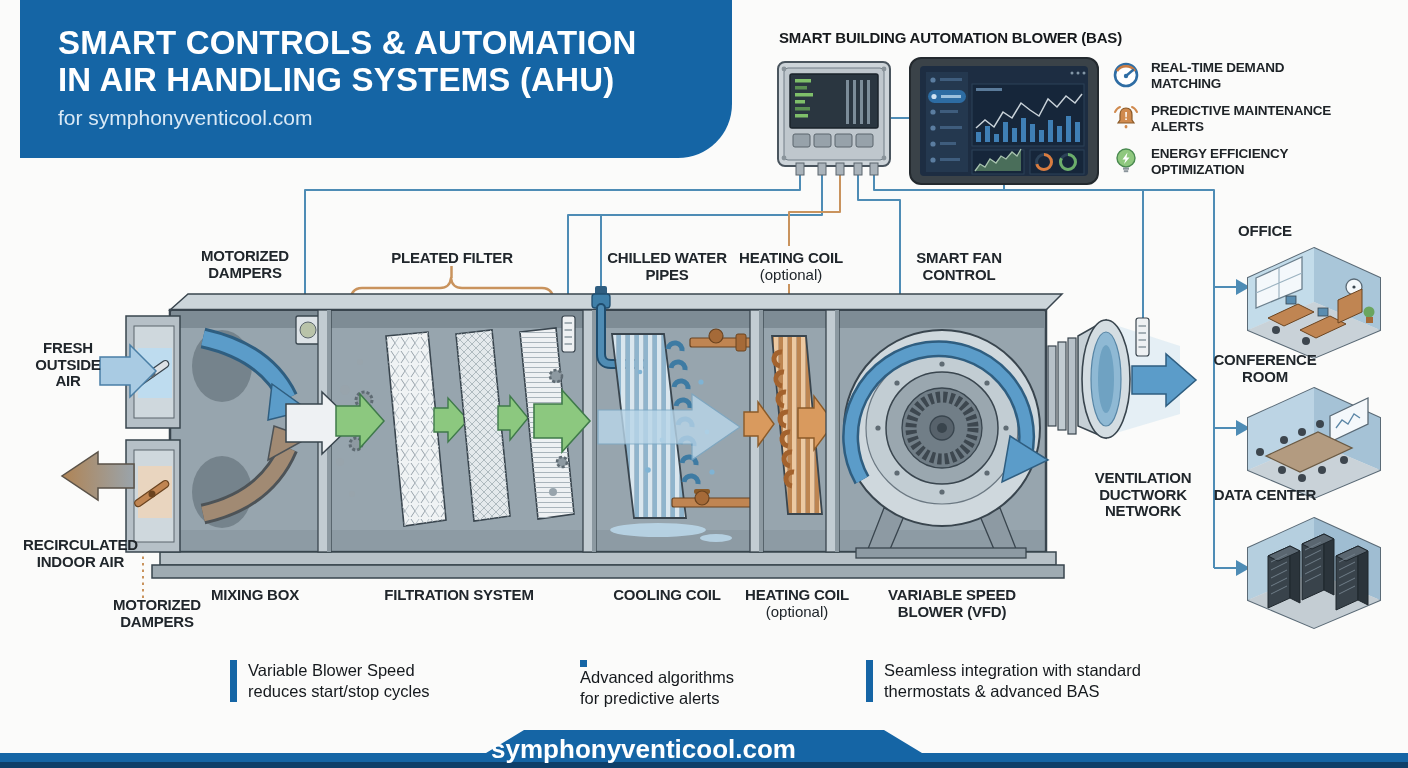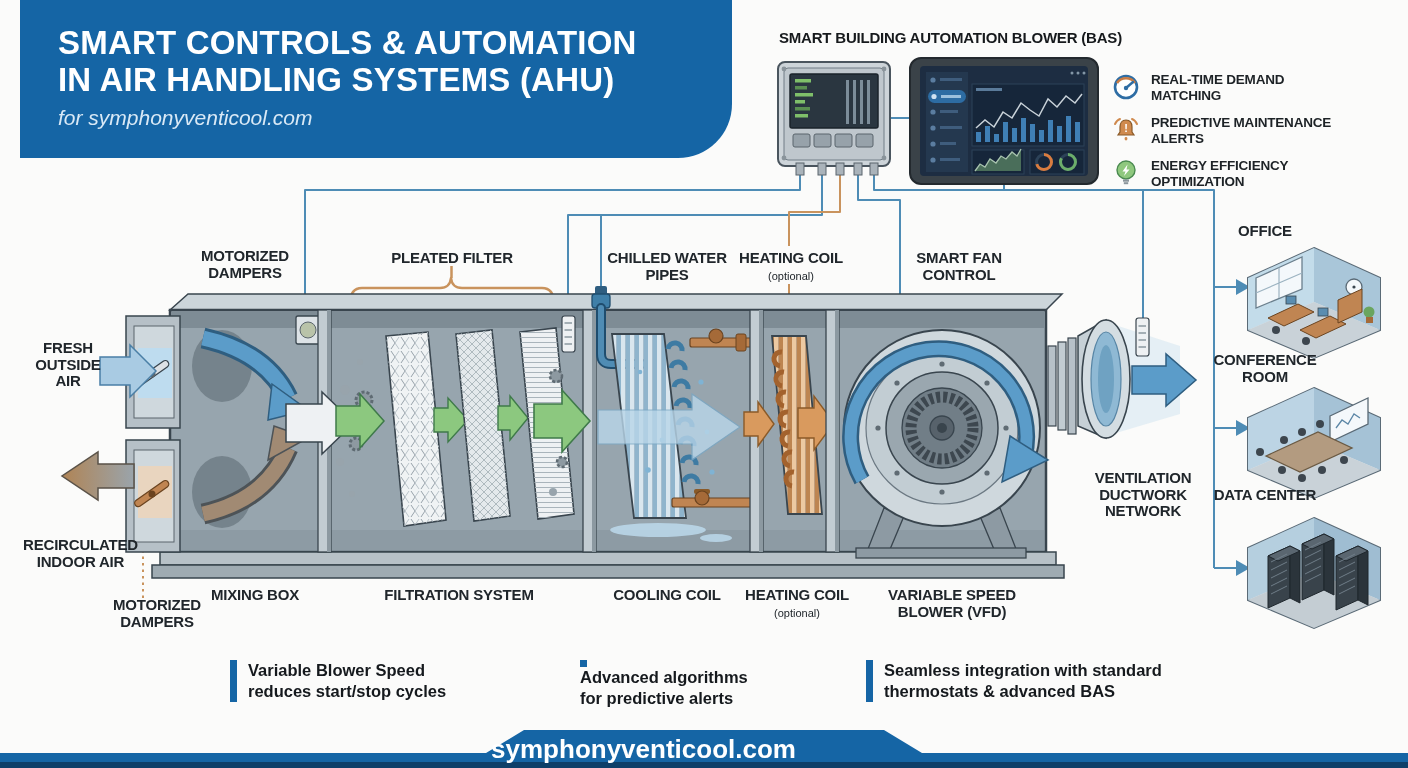--- a/index.html
+++ b/index.html
@@ -5,41 +5,41 @@
   html,body{margin:0;padding:0;background:#e8e8e8;}
   .canvas{position:relative;width:1408px;height:768px;background:#fbfbfa;overflow:hidden;
           font-family:"Liberation Sans","DejaVu Sans",sans-serif;}
   svg{display:block;}
   .diagram-svg{position:absolute;left:0;top:0;}
 
   
   .banner{position:absolute;left:0;top:0;width:712px;height:158px;background:#1565a5;
           border-bottom-right-radius:54px;color:#fff;box-sizing:border-box;padding:24px 0 0 38px;margin-left:20px;}
   .banner .t{font-size:33px;font-weight:bold;line-height:1.13;letter-spacing:0.2px;}
-  .banner .s{font-size:21px;font-weight:normal;color:#d9e9f6;margin-top:7px;font-style:italic;}
+  .banner .s{font-size:21px;font-weight:normal;color:#d9e9f6;margin-top:7px;}
 
   
   .bas-title{position:absolute;left:779px;top:29px;font-size:15px;font-weight:bold;color:#16191c;
              letter-spacing:-0.2px;white-space:nowrap;}
 
   
-  .features{position:absolute;left:1112px;top:72px;width:250px;}
+  .features{position:absolute;left:1112px;top:60px;width:250px;}
   .feature{display:flex;align-items:flex-start;margin-bottom:11px;}
   .feature .ic{flex:0 0 30px;margin-right:9px;margin-top:1px;}
   .feature .tx{font-size:13.5px;font-weight:bold;color:#1d2226;line-height:1.18;letter-spacing:-0.2px;width:200px;}
 
   
   .lbl{position:absolute;font-weight:bold;font-size:15px;line-height:1.1;text-align:center;
        color:#20262b;letter-spacing:-0.2px;}
-  .lbl .note{font-weight:normal;font-size:11px;letter-spacing:0;text-align:center;}
+  .lbl .note{font-weight:normal;font-size:15px;letter-spacing:0;text-align:center;}
 
   
   .benefit{position:absolute;display:flex;align-items:flex-start;}
   .benefit .bar{width:7px;height:42px;background:#1565a5;margin-right:11px;flex:0 0 7px;}
-  .benefit .bt{font-size:16.5px;font-weight:bold;color:#15191d;line-height:1.25;}
+  .benefit .bt{font-size:16.5px;font-weight:normal;color:#15191d;line-height:1.25;}
   .benefit .bt span{display:block;}
 
   
   .footer-text{position:absolute;left:0;top:734px;width:1287px;text-align:center;color:#fff;
                font-size:26px;font-weight:bold;letter-spacing:0px;z-index:5;}
 </style>
 </head>
 <body>
 
 <div class="canvas">

